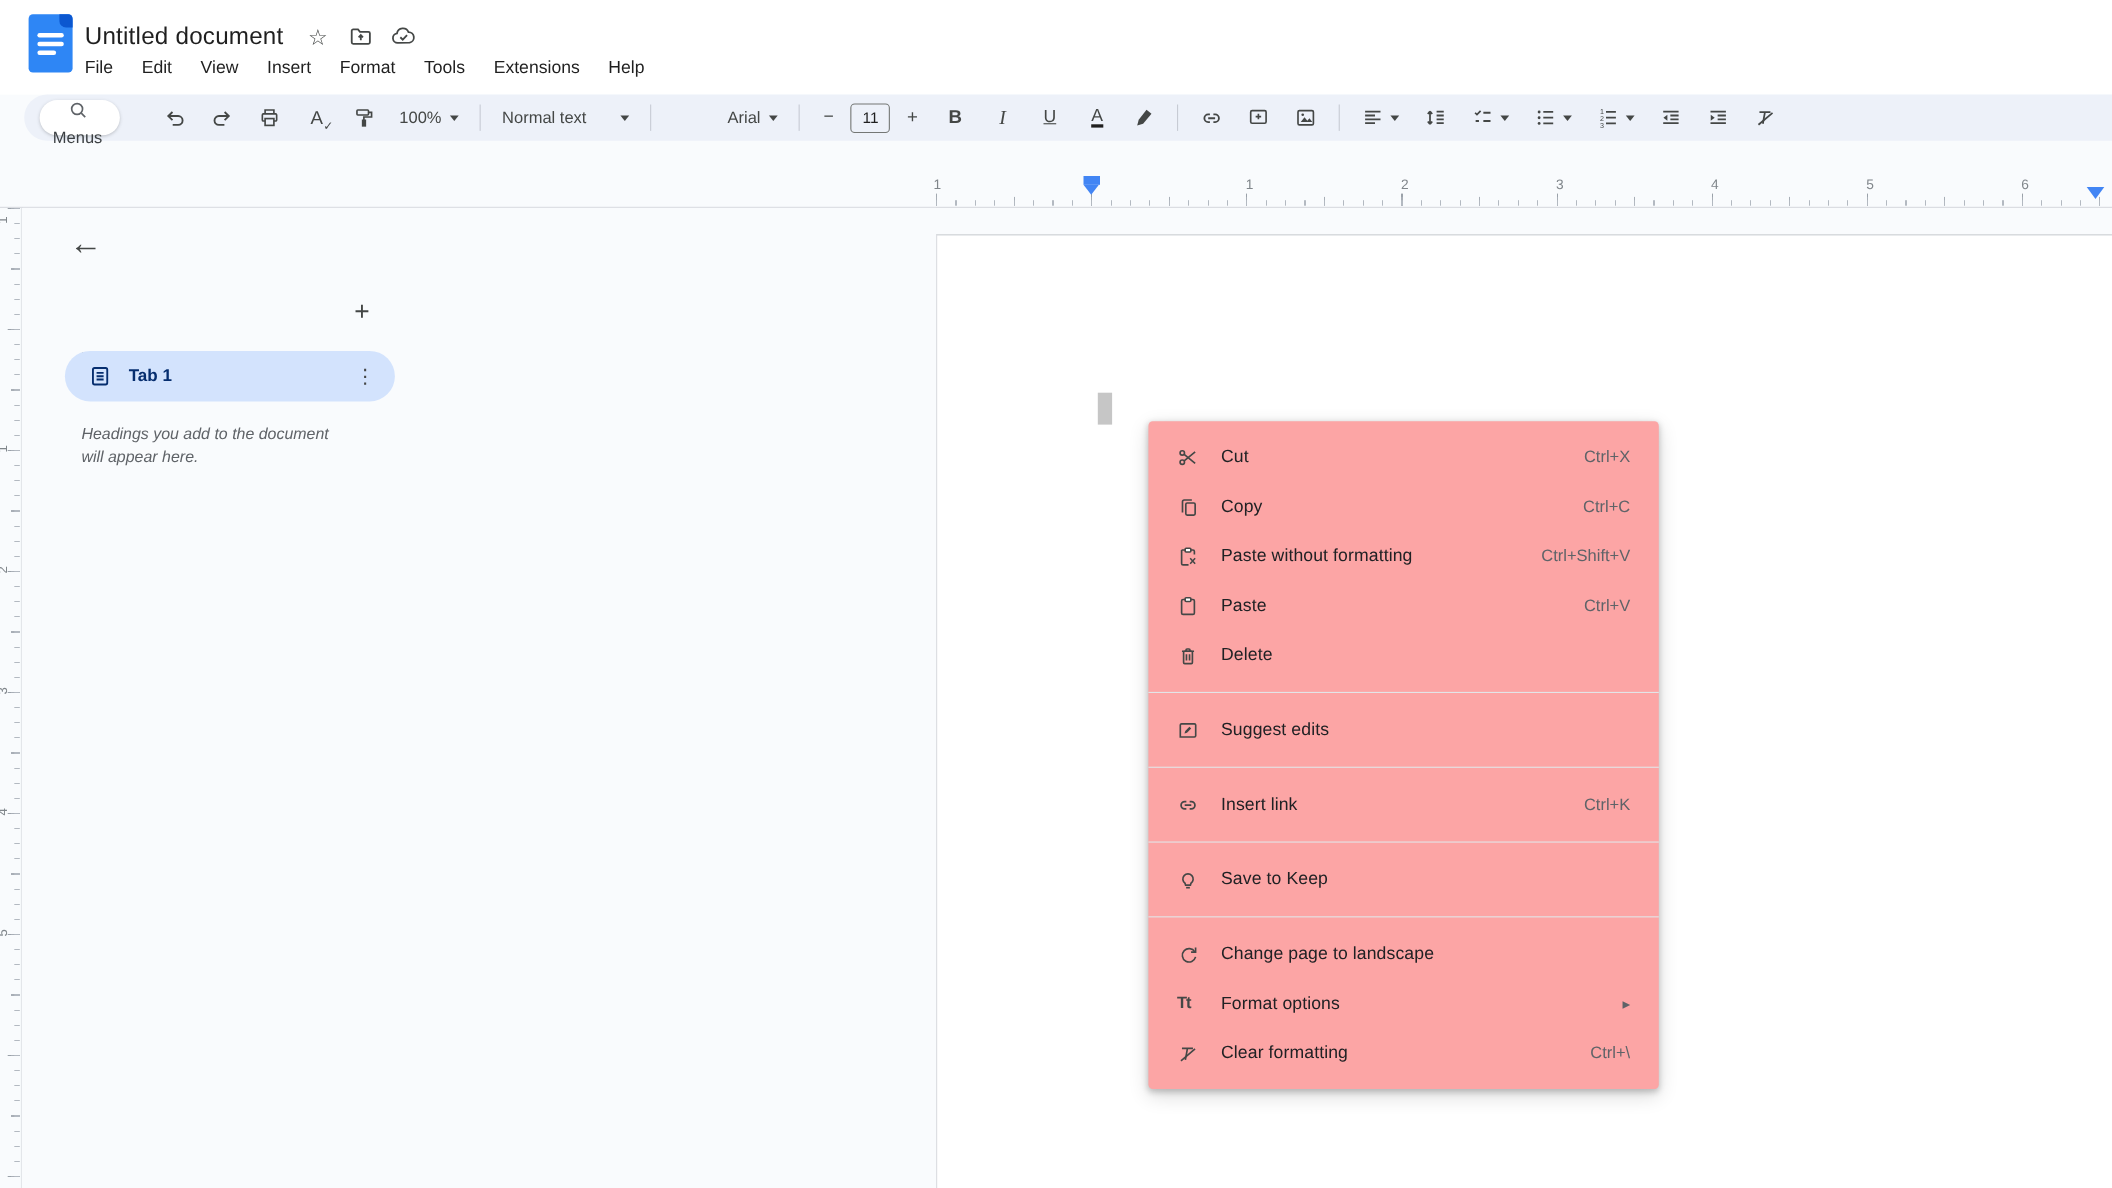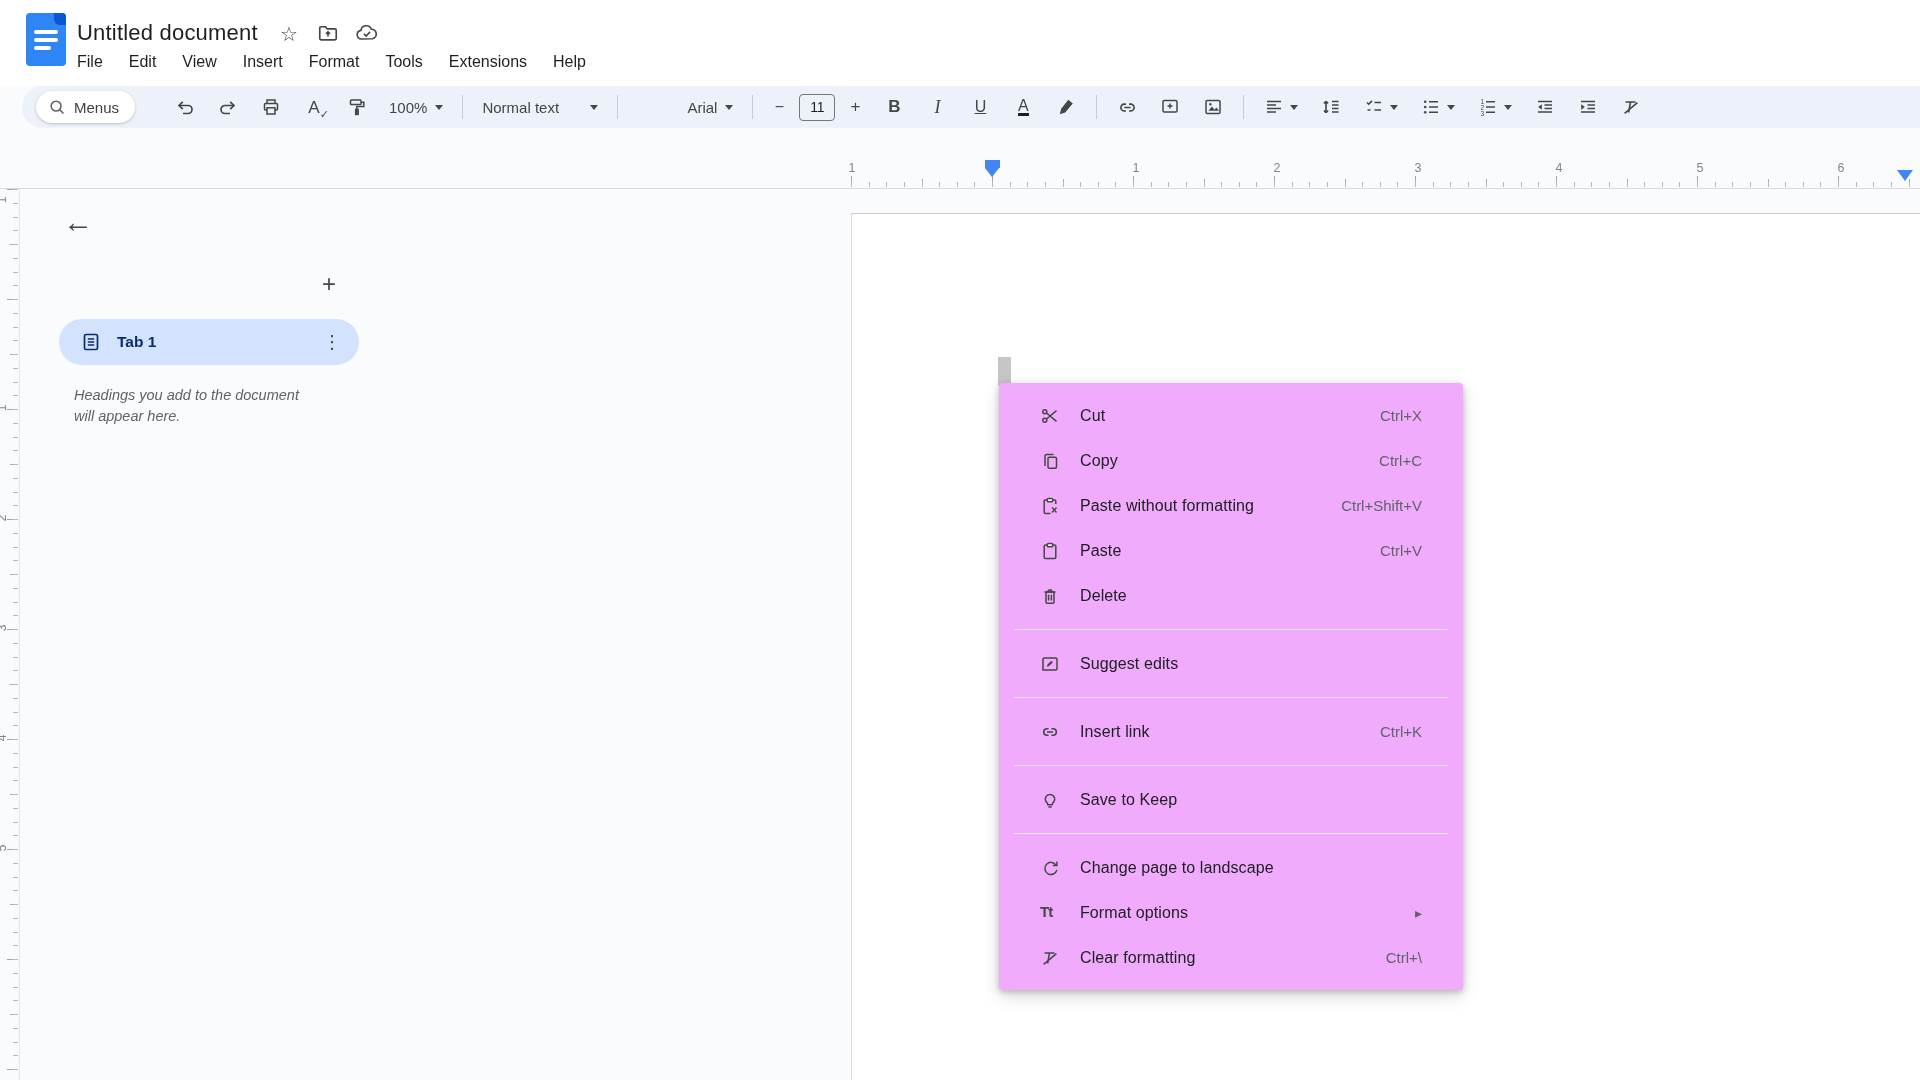--- a/index.html
+++ b/index.html
@@ -14,21 +14,21 @@
   .docs-logo .bar { position:absolute; left:8px; width:24px; height:4px; background:#ffffff; border-radius:2px; }
   .doc-title { position:absolute; left:77px; top:20px; font-size:22px; color:#1f1f1f; letter-spacing:.2px; }
   .title-icon { position:absolute; top:22px; font-size:20px; color:#444746; cursor:pointer; }
   .star { left:280px; }
   .hsvg { position:absolute; top:22px; }
   .menubar { position:absolute; left:77px; top:48px; height:28px; display:flex; gap:26px; font-size:16px; color:#1f1f1f; }
   .menubar span { cursor:pointer; line-height:28px; }
 
   
   .toolbar { position:absolute; left:22px; top:86px; right:0; height:42px; background:#edf1f9; border-radius:21px 0 0 21px; display:flex; align-items:center; padding-left:14px; gap:5px; }
-  .menus-pill { display:flex; align-items:center; gap:8px; background:#ffffff; border-radius:16px; height:32px; padding:0 16px 0 12px; box-shadow:0 1px 3px rgba(60,64,67,.28); font-size:15px; color:#3c4043; margin-right:26px; cursor:pointer; }
+  .menus-pill { display:flex; align-items:center; gap:8px; background:#ffffff; border-radius:16px; height:32px; padding:0 16px 0 12px; box-shadow:0 1px 3px rgba(60,64,67,.28); font-size:15px; color:#3c4043; margin-right:26px; cursor:pointer;flex-direction:column; }
   .tb-btn { width:38px; height:32px; display:flex; align-items:center; justify-content:center; border-radius:4px; cursor:pointer; color:#444746; }
   .tb-sep { width:1px; height:24px; background:#c7cbd4; margin:0 6px; }
   .tb-text { font-size:15px; color:#444746; display:flex; align-items:center; gap:8px; padding:0 8px; height:32px; cursor:pointer; }
   .caret { width:0; height:0; border-left:4.5px solid transparent; border-right:4.5px solid transparent; border-top:5px solid #444746; display:inline-block; }
   .style-ctl { width:132px; justify-content:space-between; }
   .font-ctl { width:112px; justify-content:flex-end; }
   .fontsize-box { width:36px; height:27px; border:1px solid #747775; border-radius:4px; background:transparent; text-align:center; font-size:14px; color:#1f1f1f; font-family:Liberation Sans, sans-serif; }
   .glyph-b { font-weight:bold; font-size:17px; }
   .glyph-i { font-style:italic; font-family:"Liberation Serif","DejaVu Serif",serif; font-size:18px; }
   .glyph-u { text-decoration:underline; font-size:16px; }
@@ -66,21 +66,21 @@
   .tab-doc-icon { width:20px; height:20px; margin-right:16px; }
   .tab-label { font-size:15.5px; font-weight:bold; color:#062e6f; flex:1; }
   .tab-overflow { font-size:18px; color:#444746; cursor:pointer; padding:0 4px; }
   .panel-hint { position:absolute; left:53px; top:196px; font-size:14.5px; font-style:italic; color:#5f6368; line-height:21px; }
 
   
   .page { position:absolute; left:851px; top:213px; right:0; bottom:0; background:#ffffff; border-left:1px solid #dadce0; border-top:1px solid #c8ccd1; cursor:text; }
   .text-cursor { position:absolute; left:146px; top:143px; width:13px; height:29px; background:#c6c6c6; }
 
   
-  .ctx-menu { position:absolute; left:999px; top:383px; width:464px; background:#f0abfc; border-radius:4px; box-shadow:0 2px 6px rgba(0,0,0,.22), 0 6px 18px rgba(0,0,0,.14); padding:10px 15px; z-index:10; }
+  .ctx-menu { position:absolute; left:1044px; top:383px; width:464px; background:#fca5a5; border-radius:4px; box-shadow:0 2px 6px rgba(0,0,0,.22), 0 6px 18px rgba(0,0,0,.14); padding:10px 0; z-index:10; }
   .ctx-item { height:45px; display:flex; align-items:center; padding:0 26px; cursor:pointer; }
   .ctx-icon { width:20px; height:20px; margin-right:20px; flex:0 0 20px; color:#444746; }
   .ctx-label { font-size:16px; color:#202124; flex:1; letter-spacing:.1px; }
   .ctx-shortcut { font-size:15px; color:#5f6368; }
   .ctx-sub-arrow { font-size:14px; color:#5f6368; }
   .ctx-sep { height:1px; background:#e3e5e8; margin:11px 0; }
   .tt-glyph { font-size:15px; font-weight:bold; color:#444746; letter-spacing:-1px; }
 
   svg { display:block; }
 </style>

